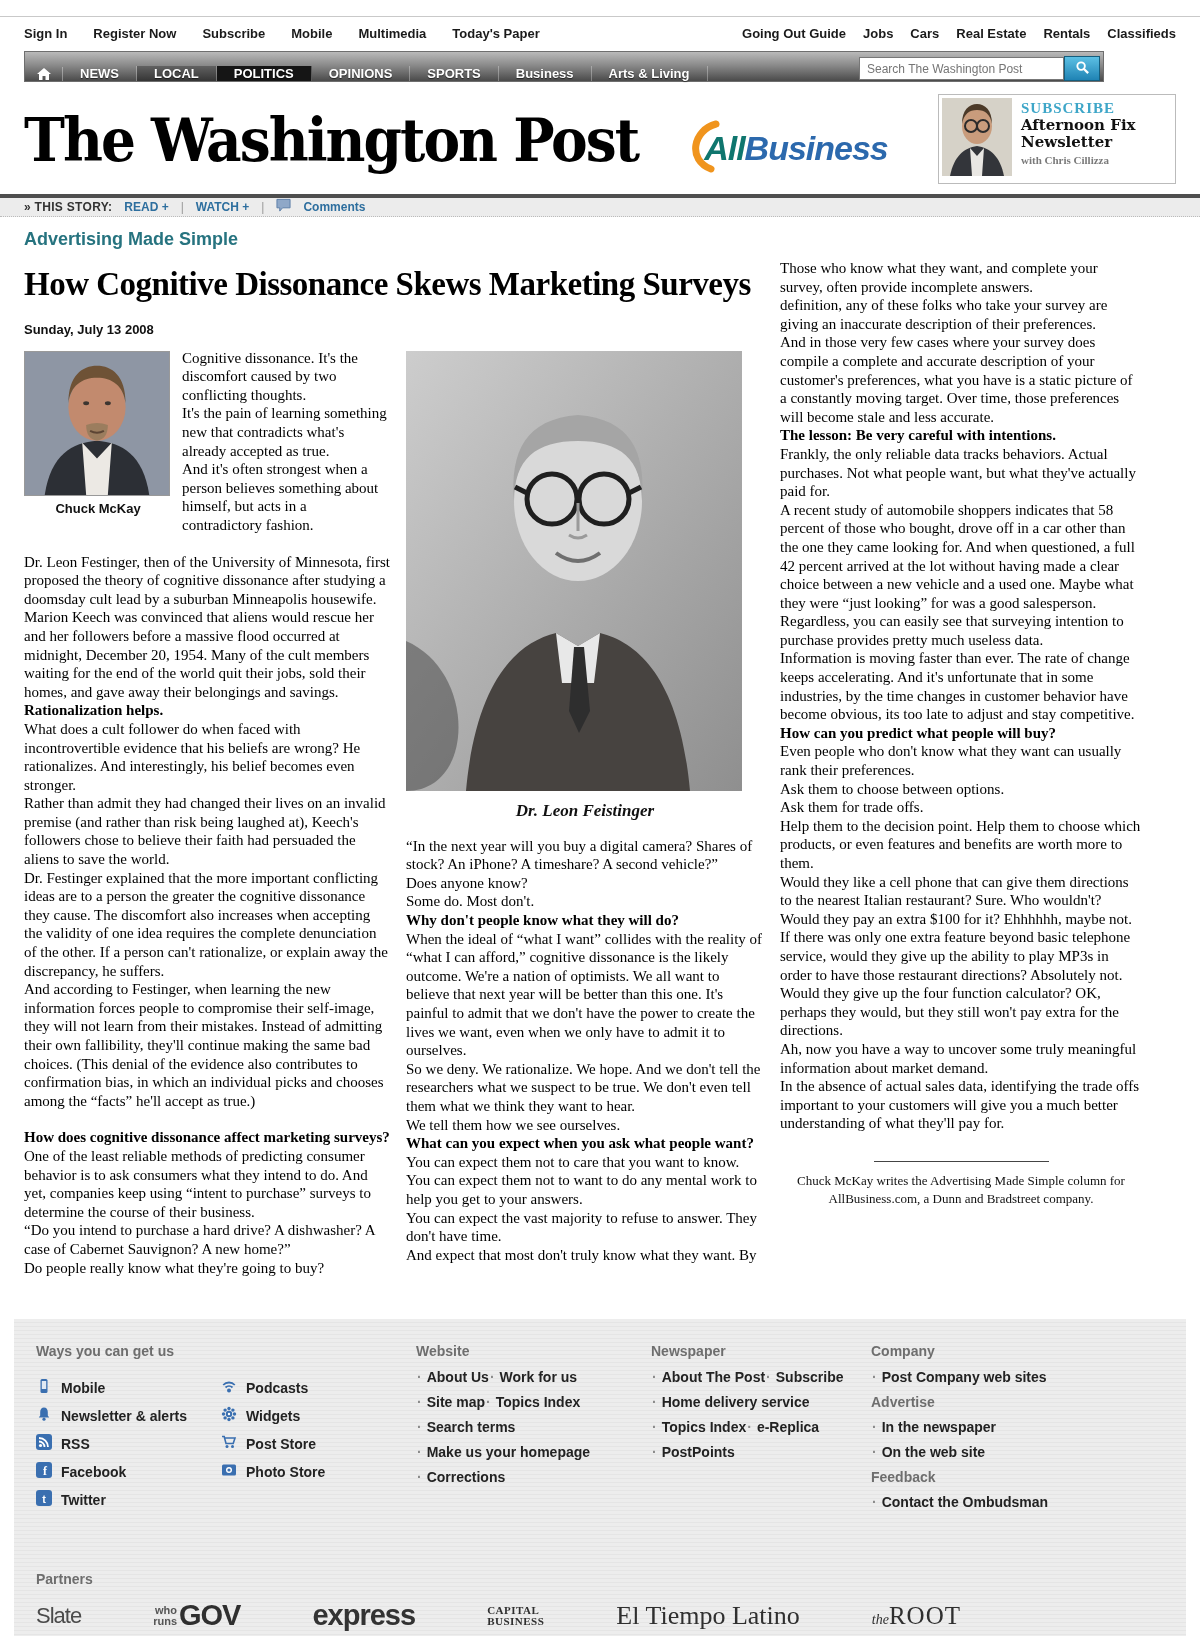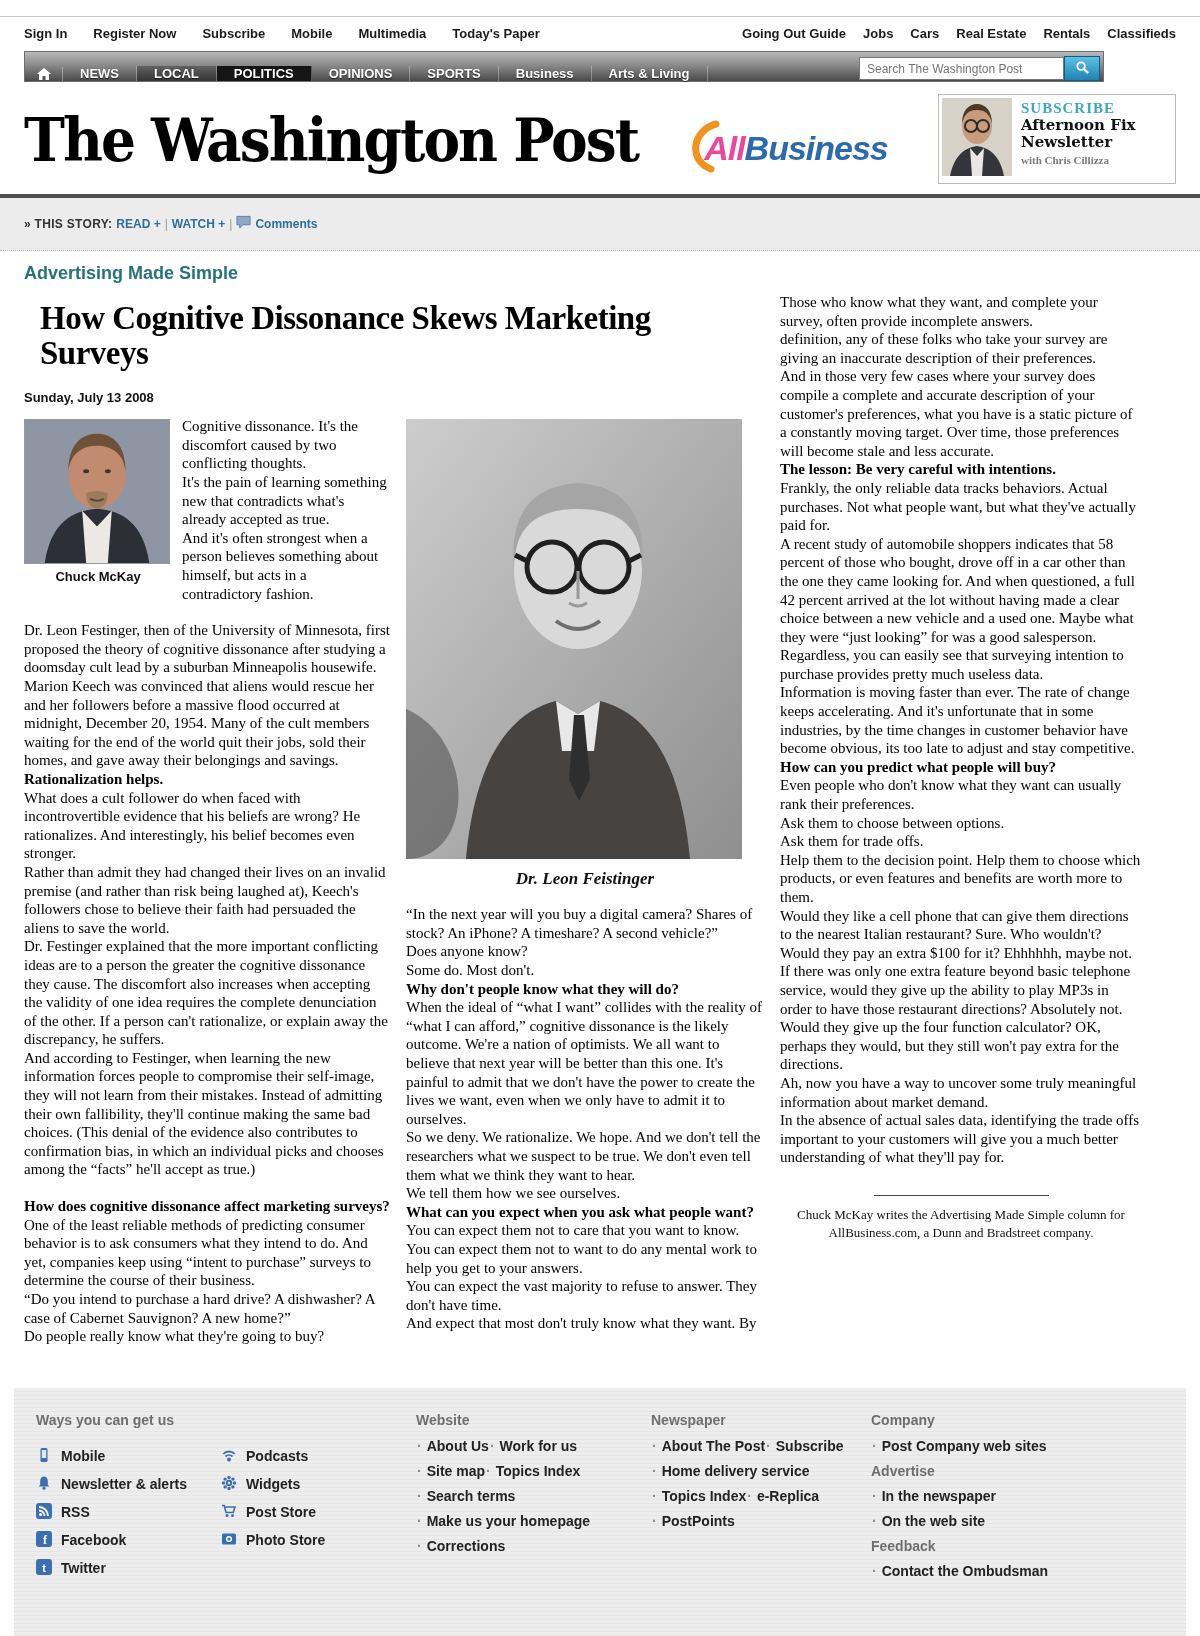--- a/index.html
+++ b/index.html
@@ -28,42 +28,42 @@
                       font-family:"Liberation Sans",sans-serif; color:#555; }
   .nav-search button { width:36px; height:25px; border:1px solid #145e7e; cursor:pointer;
                        background:linear-gradient(#5cc0e4,#1f83b4); display:flex; align-items:center; justify-content:center; }
 
   
   .masthead { display:flex; align-items:center; padding:12px 24px 10px 24px; }
   .wp-logo { font-family:"DejaVu Serif", serif; font-weight:bold; font-size:55px; letter-spacing:-2px;
              color:#000; white-space:nowrap; transform:scaleY(1.08); cursor:pointer; }
   .ab-logo { margin-left:46px; display:flex; align-items:center; cursor:pointer; margin-top:18px; }
   .ab-text { font-size:34px; font-weight:bold; font-style:italic; margin-left:-16px; letter-spacing:-1px; }
-  .ab-all { color:#ec4899; } .ab-biz { color:#2c69ad; }
+  .ab-all { color:#0f766e; } .ab-biz { color:#2c69ad; }
   .newsletter { margin-left:auto; width:238px; border:1px solid #bbb; background:#fff; display:flex;
                 padding:3px; cursor:pointer; }
   .nl-text { padding:2px 0 0 9px; }
   .nl-sub { font-family:"Liberation Serif",serif; color:#3ea6c8; font-weight:bold; font-size:15px; letter-spacing:1px; }
   .nl-line { font-family:"DejaVu Serif",serif; font-weight:bold; font-size:15px; color:#111; line-height:1.15; }
   .nl-by { font-family:"Liberation Serif",serif; font-weight:bold; font-size:11px; color:#7a7a7a; margin-top:2px; }
 
   .mast-rule { height:4px; background:#4e4e4e; }
 
   
-  .storybar { background:#ececec; padding:17px 24px; display:flex; align-items:center; gap:4px;
+  .storybar { background:#ececec; padding:0 24px; display:flex; align-items:center; gap:12px;
               border-bottom:1px dotted #bbb; }
   .st-label { font-size:12px; font-weight:bold; color:#333; letter-spacing:.3px; }
   .st-link  { font-size:12px; font-weight:bold; color:#2d6e9e; text-decoration:none; }
   .st-sep   { color:#999; font-size:12px; }
 
   
   .article { display:flex; padding:12px 58px 26px 24px; gap:16px; }
   .art-main { width:740px; flex:none; }
   .kicker { font-size:18px; font-weight:bold; color:#26737f; margin-bottom:17px; }
-  h1.headline { font-family:"Liberation Serif",serif; font-size:33px; margin:16px; line-height:1.05; color:#000; letter-spacing:-.5px; }
+  h1.headline { font-family:"Liberation Serif",serif; font-size:33px; margin:0; line-height:1.05; color:#000; letter-spacing:-.5px; }
   .art-date { font-size:13px; font-weight:bold; margin:20px 0 12px 0; }
   .cols { display:flex; gap:16px; }
   .col1 { width:366px; flex:none; }
   .col2 { width:358px; flex:none; }
   .col3 { flex:1; padding-top:30px; }
 
   .article p, .article .section-head { font-family:"Liberation Serif",serif; font-size:15px; line-height:1.24;
             margin:0; color:#000; }
   .section-head { font-weight:bold; margin-top:18px; }
   .gap-top { margin-top:18px !important; }

